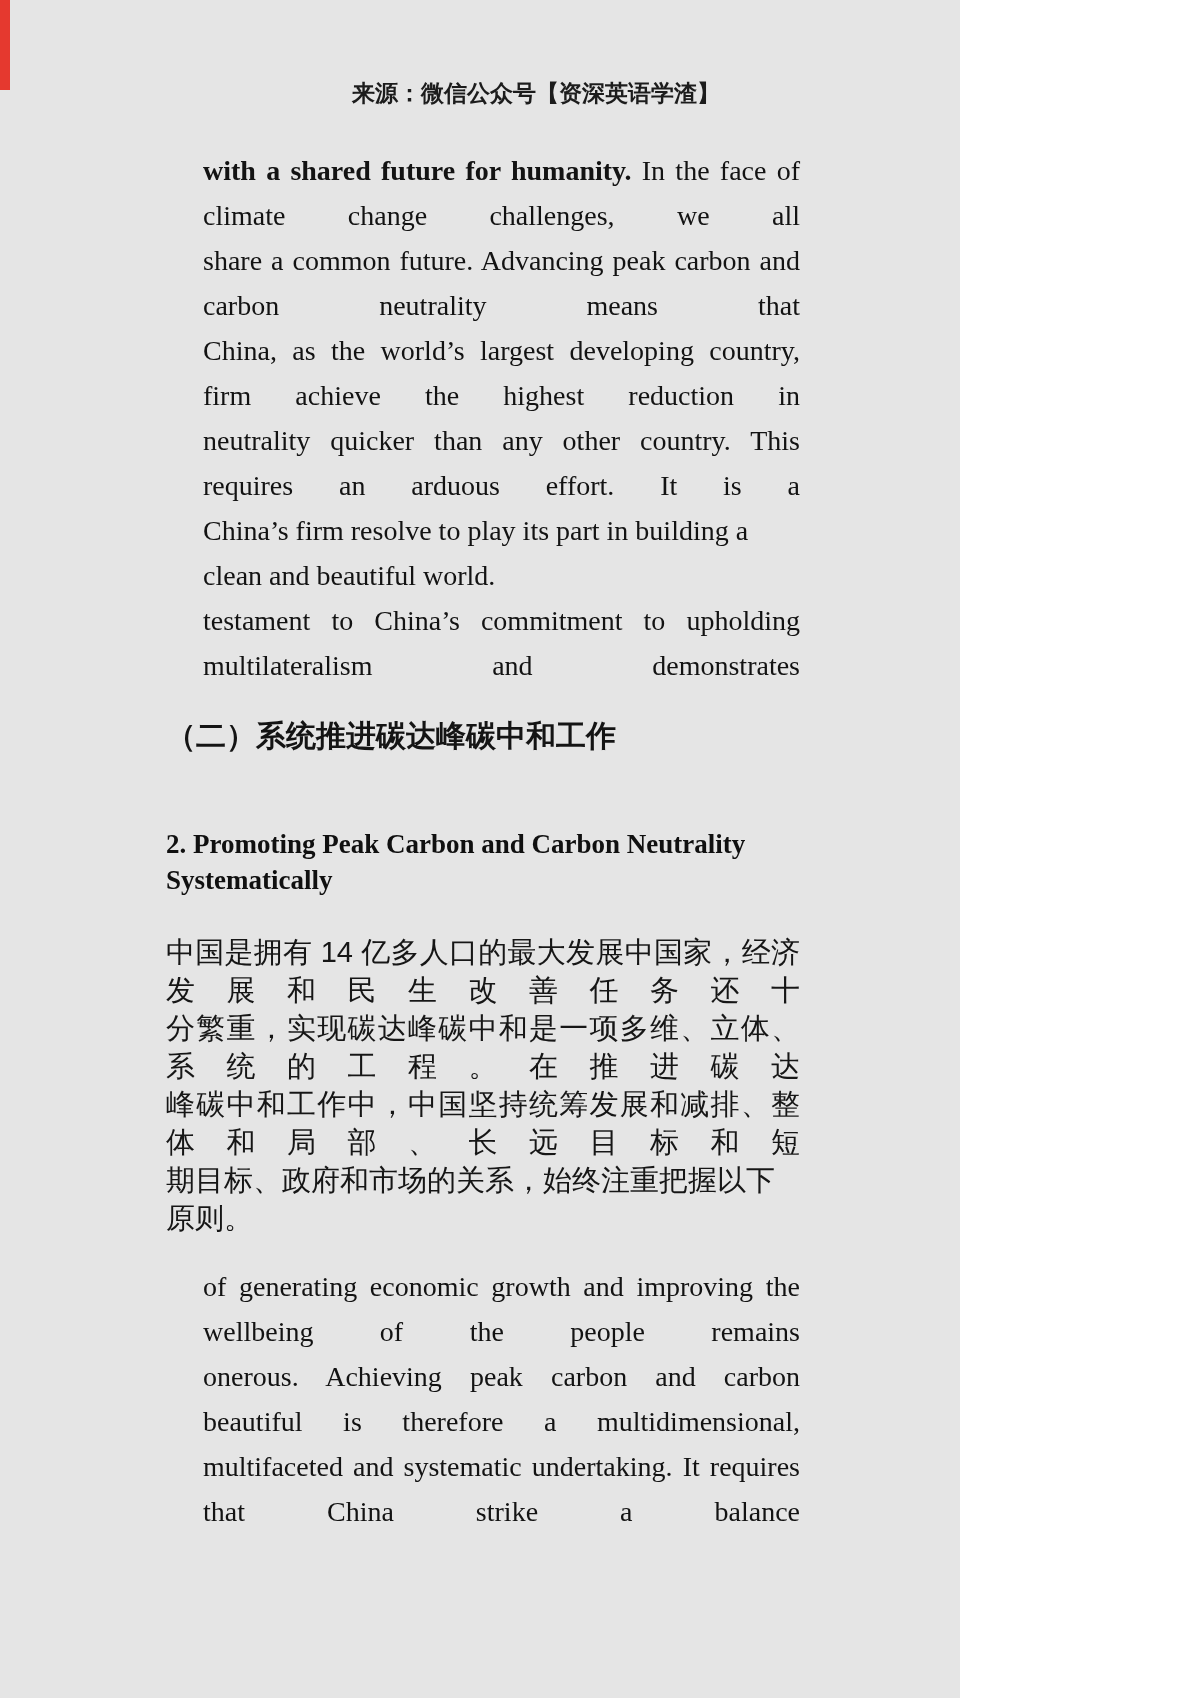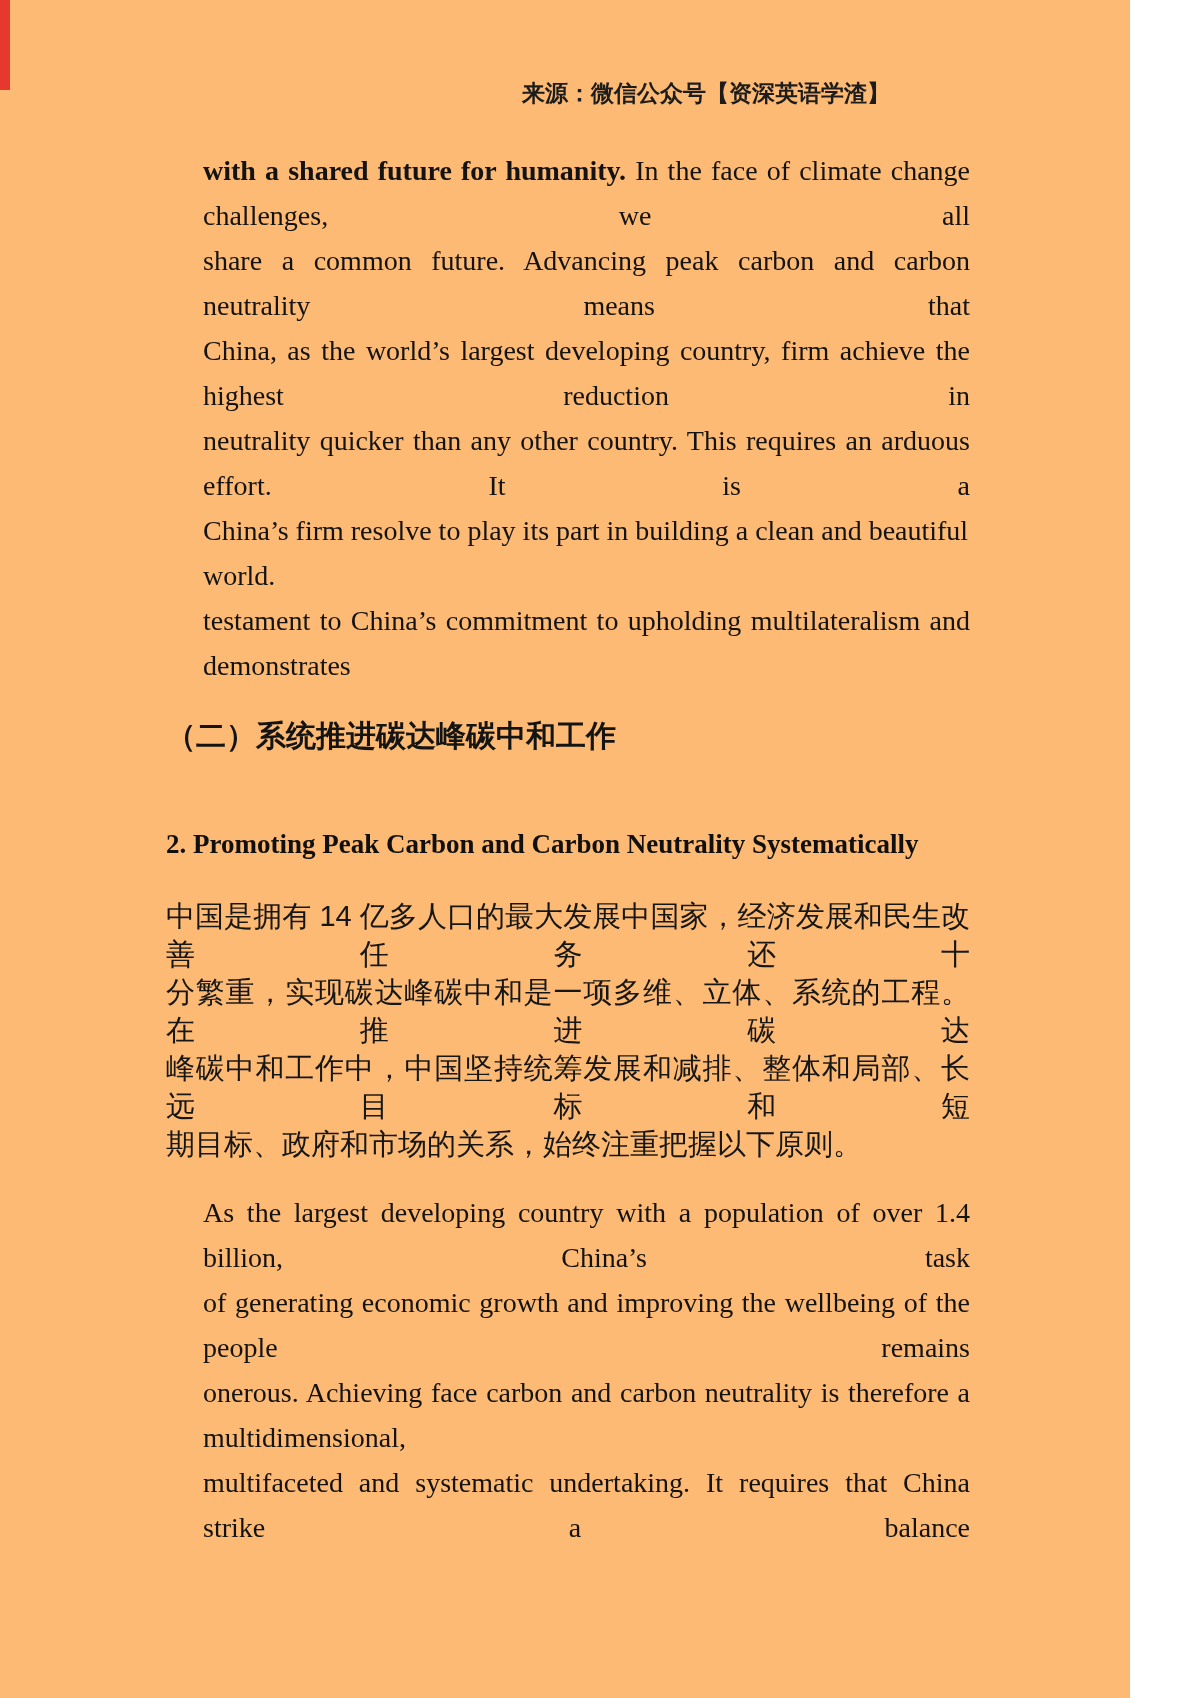--- a/index.html
+++ b/index.html
@@ -2,23 +2,23 @@
 <html><head>
 <meta charset="utf-8">
 <style>
   html, body {
     margin: 0;
     padding: 0;
     background: #ffffff;
   }
   .page {
     position: relative;
-    width: 1130px;
+    width: 960px;
     height: 1698px;
-    background: #fdba74;
+    background: #e5e5e5;
     overflow: hidden;
     color: #151515;
   }
   .corner-mark {
     position: absolute;
     left: 0;
     top: 0;
     width: 10px;
     height: 90px;
   }
@@ -108,21 +108,20 @@
     <div class="heading-en">2. Promoting Peak Carbon and Carbon Neutrality Systematically</div>
 
     <div class="cn para-cn-1">
       <div class="line">中国是拥有 14 亿多人口的最大发展中国家，经济发展和民生改善任务还十</div>
       <div class="line">分繁重，实现碳达峰碳中和是一项多维、立体、系统的工程。在推进碳达</div>
       <div class="line">峰碳中和工作中，中国坚持统筹发展和减排、整体和局部、长远目标和短</div>
       <div class="line last">期目标、政府和市场的关系，始终注重把握以下原则。</div>
     </div>
 
     <div class="en para-en-2">
-      <div class="line">As the largest developing country with a population of over 1.4 billion, China’s task</div>
       <div class="line">of generating economic growth and improving the wellbeing of the people remains</div>
-      <div class="line">onerous. Achieving face carbon and carbon neutrality is therefore a multidimensional,</div>
+      <div class="line">onerous. Achieving peak carbon and carbon beautiful is therefore a multidimensional,</div>
       <div class="line">multifaceted and systematic undertaking. It requires that China strike a balance</div>
 
     </div>
 
   </div>
 </div>
 
 </body></html>

